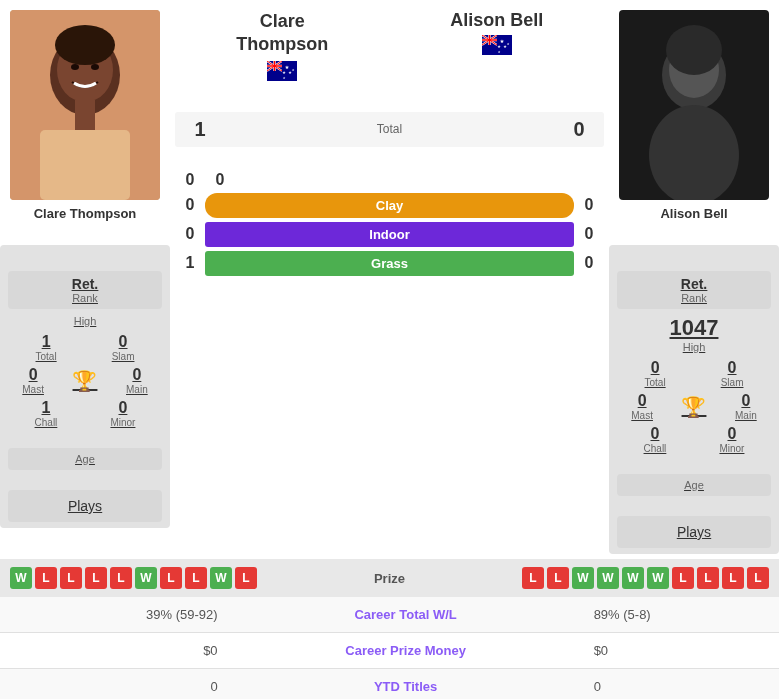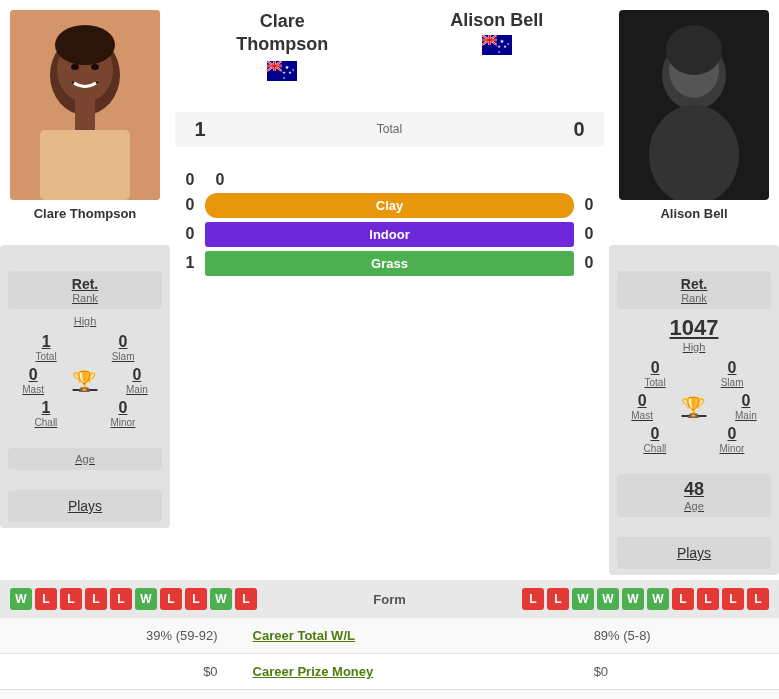--- a/index.html
+++ b/index.html
@@ -12,21 +12,21 @@
     .form-badges { display: flex; gap: 3px; }
     .form-badge { width: 22px; height: 22px; border-radius: 3px; display: flex; align-items: center; justify-content: center; color: white; font-weight: bold; font-size: 12px; }
     .form-w { background: #4caf50; }
     .form-l { background: #e53935; }
     .form-label { font-weight: bold; font-size: 13px; color: #555; }
 
     
     .data-table { width: 100%; border-collapse: collapse; }
     .data-table tr { border-bottom: 1px solid #e0e0e0; }
     .data-table td { padding: 10px 15px; }
-    .data-table td.center { font-weight: bold; color: #4d7c0f; text-decoration: underline; }
+    .data-table td.center { text-align: center; font-weight: bold; color: #8b5cf6; }
     .data-table td.left-val { text-align: right; padding-right: 20px; color: #555; }
     .data-table td.right-val { text-align: left; padding-left: 20px; color: #555; }
     .data-table tr:nth-child(odd) { background: #f9f9f9; }
     .data-table tr:nth-child(even) { background: #fff; }
 
     .top-wrapper { display: flex; gap: 0; }
     .left-panel { width: 170px; flex-shrink: 0; display: flex; flex-direction: column; align-items: center; }
     .right-panel { width: 170px; flex-shrink: 0; display: flex; flex-direction: column; align-items: center; }
     .center-panel { flex: 1; display: flex; flex-direction: column; gap: 20px; }
 
@@ -270,21 +270,20 @@
             <div style="font-size:16px;font-weight:bold;">0</div>
             <div style="font-size:10px;color:#666;">Chall</div>
           </div>
           <div style="text-align:center;">
             <div style="font-size:16px;font-weight:bold;">0</div>
             <div style="font-size:10px;color:#666;">Minor</div>
           </div>
         </div>
 
         <div class="gray-box" style="text-align:center;background:#d8d8d8;padding:5px;margin-bottom:4px;">
-          <div style="font-size:18px;font-weight:bold;">48</div>
           <div style="font-size:11px;color:#666;">Age</div>
         </div>
 
         <div class="gray-box" style="text-align:center;background:#d8d8d8;padding:8px;">
           <div style="font-size:14px;">Plays</div>
         </div>
       </div>
     </div>
 
   </div>
@@ -295,21 +294,21 @@
         <div class="form-badge form-l">L</div>
         <div class="form-badge form-l">L</div>
         <div class="form-badge form-l">L</div>
         <div class="form-badge form-l">L</div>
         <div class="form-badge form-w">W</div>
         <div class="form-badge form-l">L</div>
         <div class="form-badge form-l">L</div>
         <div class="form-badge form-w">W</div>
         <div class="form-badge form-l">L</div>
       </div>
-    <div class="form-label">Form</div>
+    <div class="form-label">Prize</div>
     <div class="form-badges" id="right-form-badges">
         <div class="form-badge form-l">L</div>
         <div class="form-badge form-l">L</div>
         <div class="form-badge form-w">W</div>
         <div class="form-badge form-w">W</div>
         <div class="form-badge form-w">W</div>
         <div class="form-badge form-w">W</div>
         <div class="form-badge form-l">L</div>
         <div class="form-badge form-l">L</div>
         <div class="form-badge form-l">L</div>

